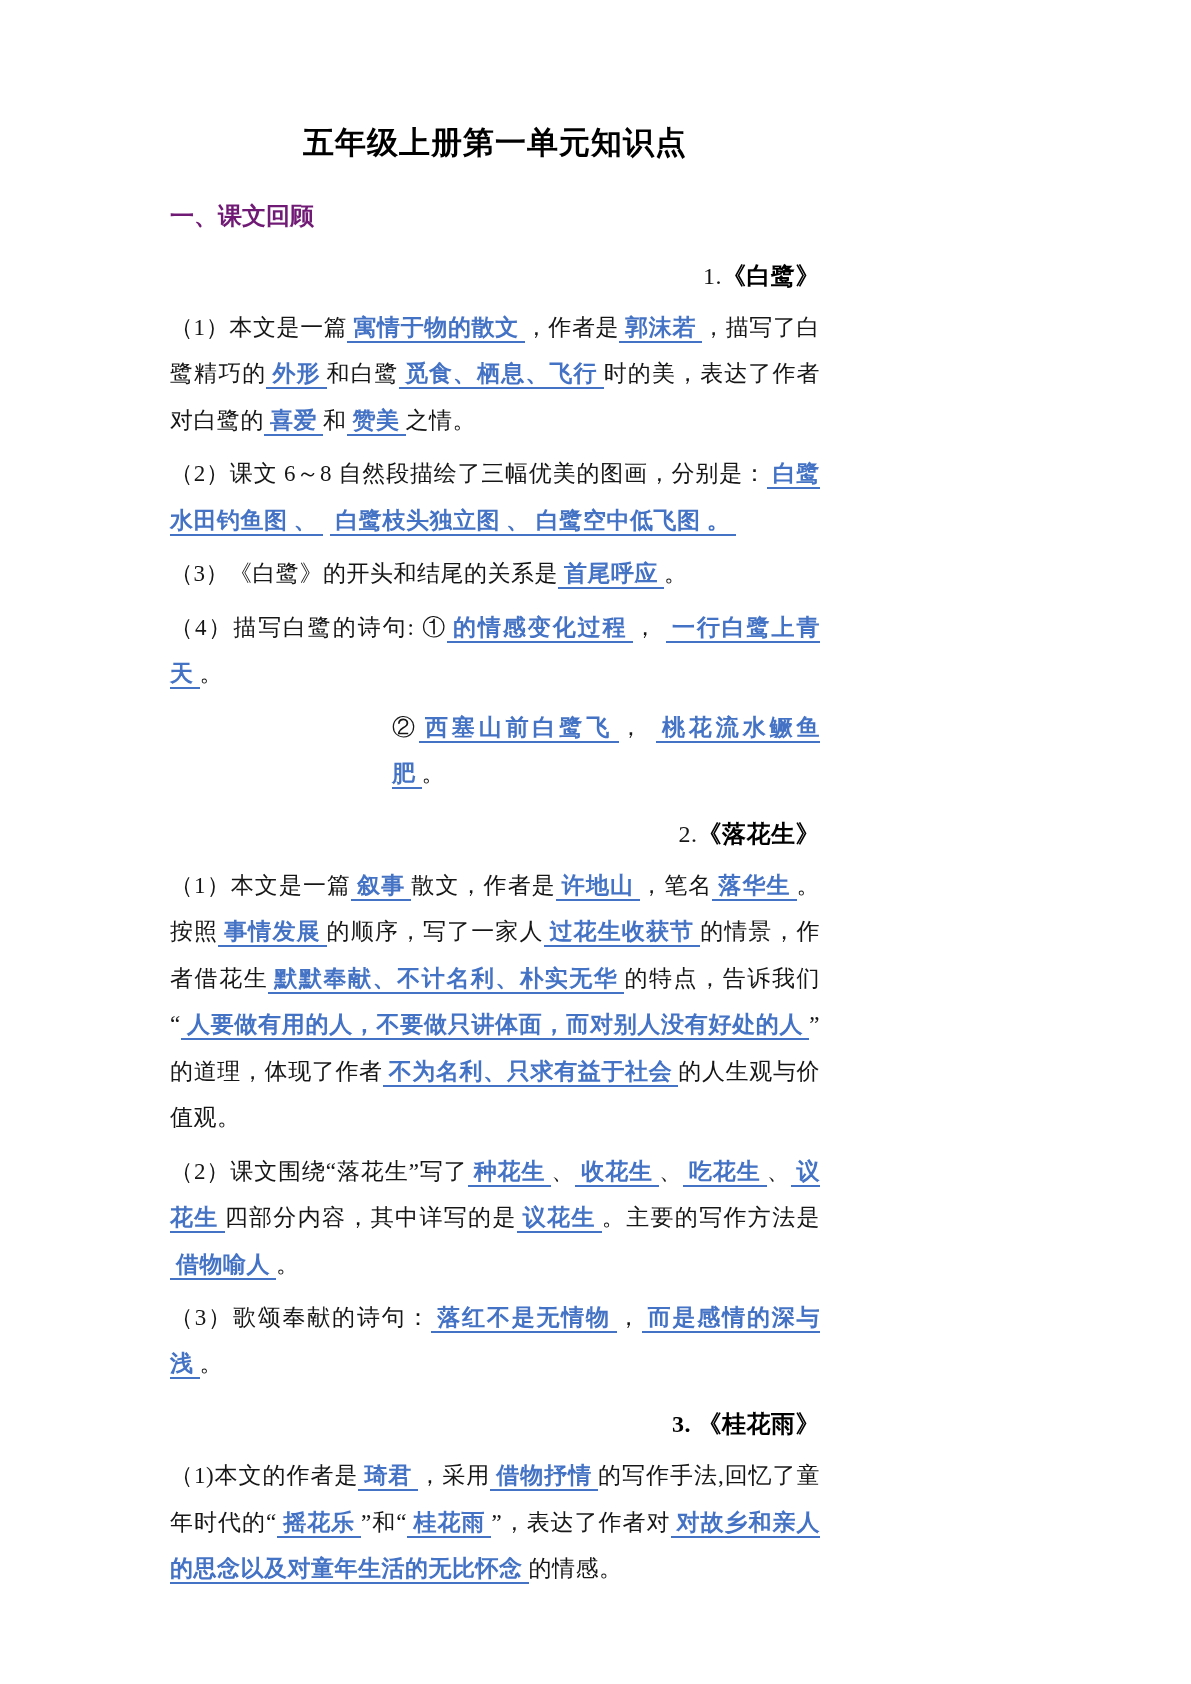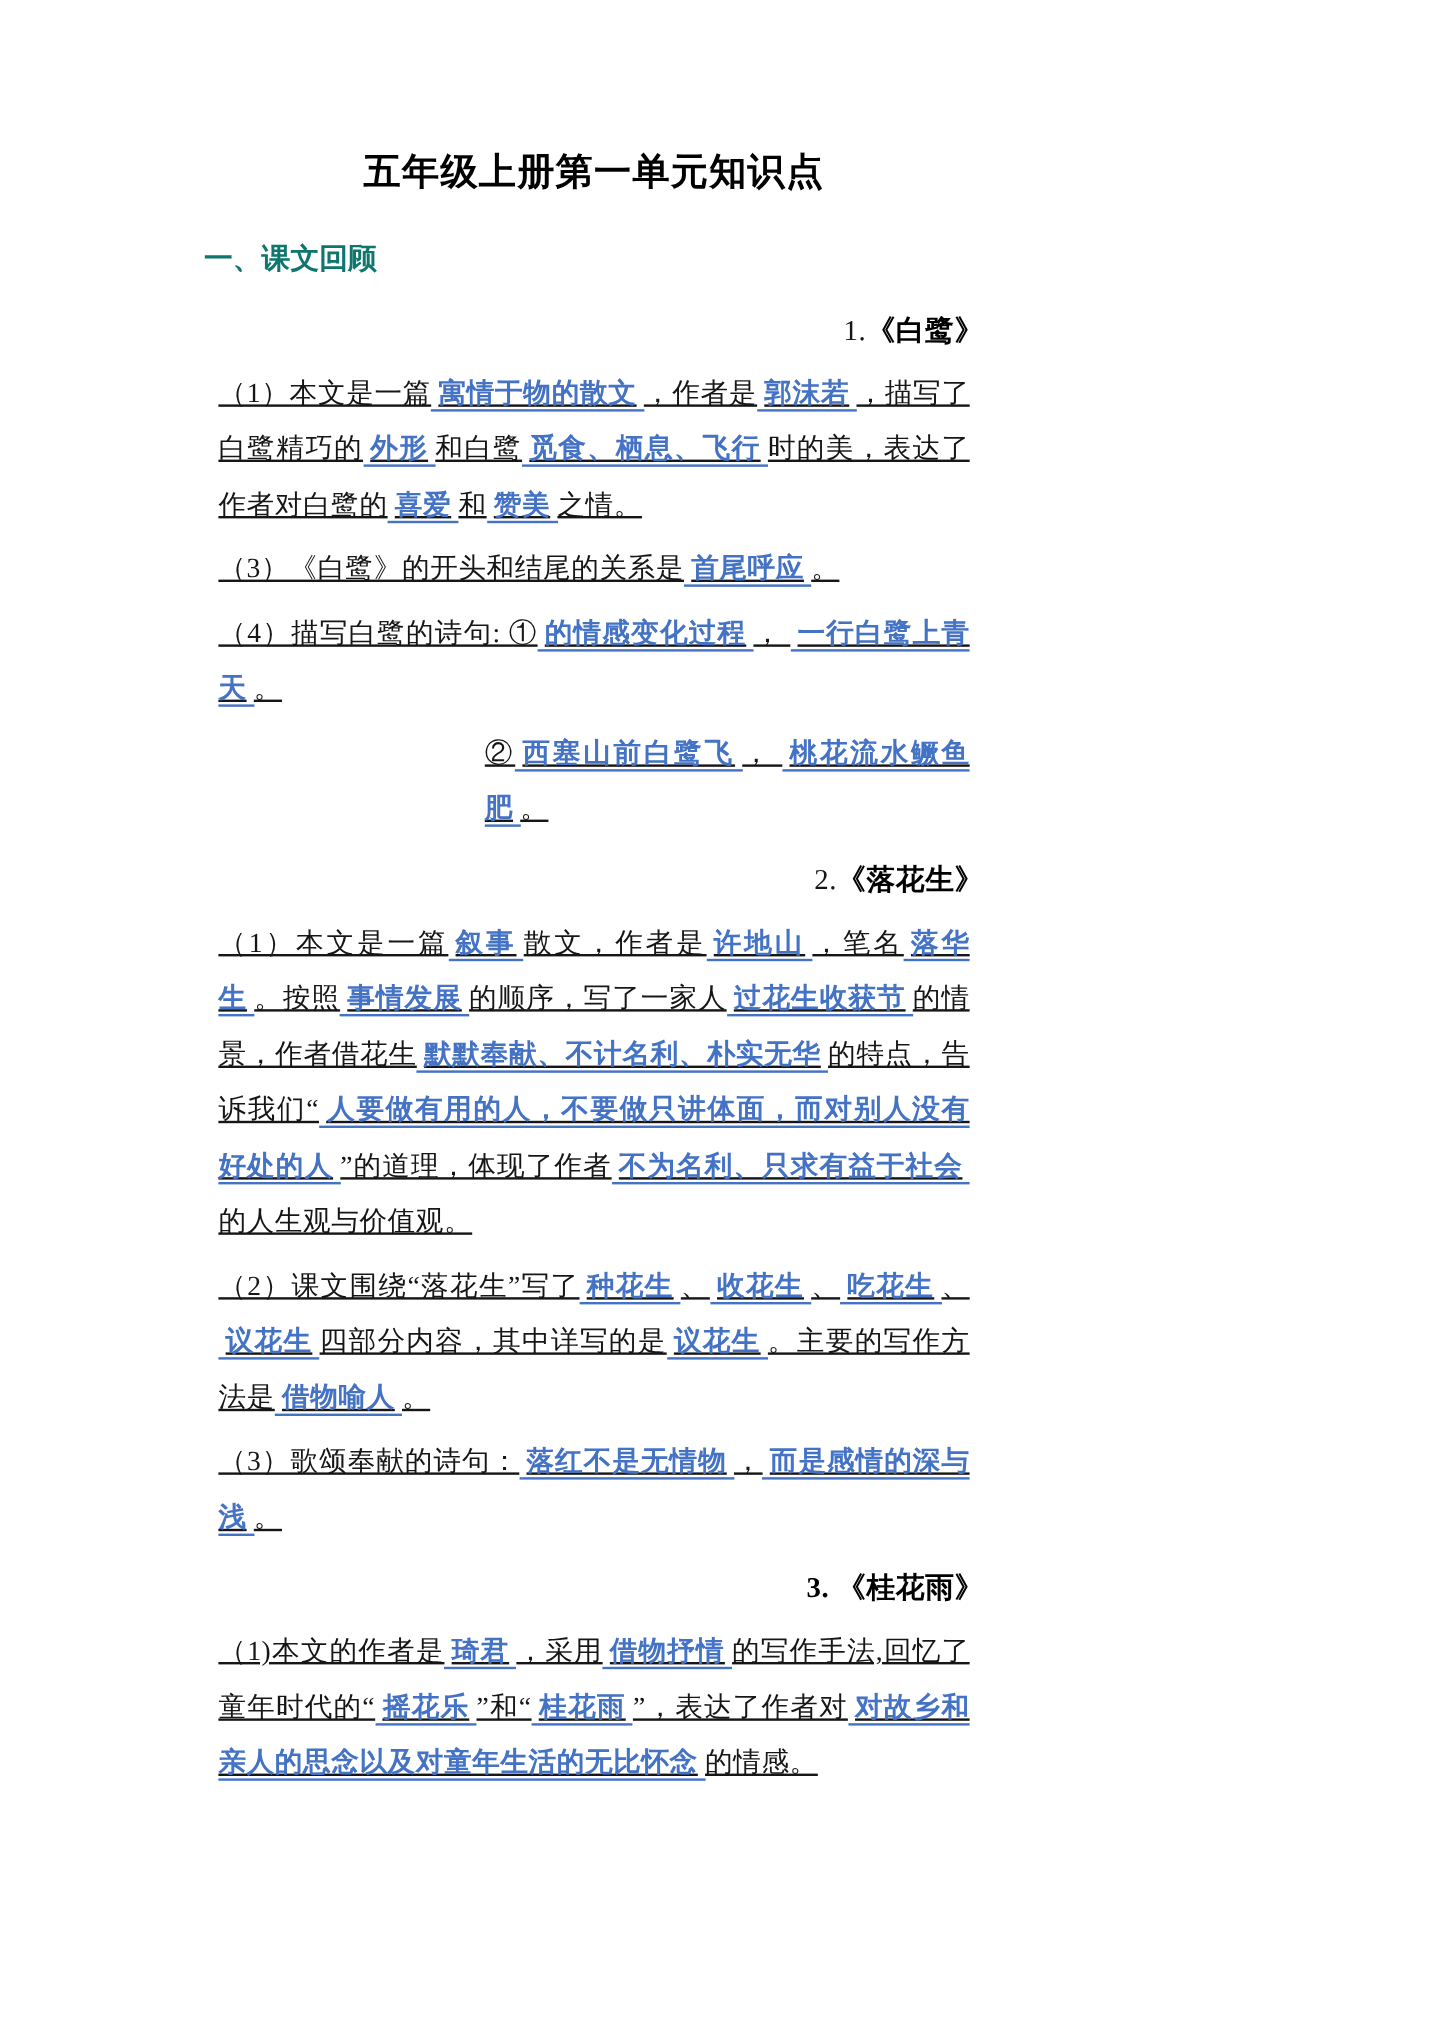--- a/index.html
+++ b/index.html
@@ -24,58 +24,58 @@
     margin: 0 0 30px 0;
     text-align: center;
     font-size: 31px;
     font-weight: 700;
     color: #000000;
     letter-spacing: 1px;
   }
   .section-heading {
     font-size: 24px;
     font-weight: 700;
-    color: #0f766e;
+    color: #701a75;
     margin: 0 0 10px 0;
     line-height: 1.9;
   }
   .block {
     font-size: 23px;
     line-height: 2.02;
     text-align: justify;
     letter-spacing: 0.5px;
   }
   .block.heading {
     font-size: 24px;
     text-align: right;
     margin: 14px 0 4px 0;
     line-height: 1.85;
   }
   .block.para {
-    margin: 7px 12px;
-    text-decoration: underline;
+    margin: 7px 0;
   }
   .run-plain { color: #161616; }
   .run-bold  { color: #000000; font-weight: 700; }
   .run-answer {
     color: var(--answer-blue, #4472c4);
     font-weight: 700;
     border-bottom: 2px solid var(--answer-blue, #4472c4);
     padding: 0 6px 1px 6px;
   }
 </style>
 </head>
 <body>
 
 <div class="page">
   <h1 class="doc-title">五年级上册第一单元知识点</h1>
   <div class="section-heading">一、课文回顾</div>
   <div>
       <div class="block heading"><span class="run-plain">1.</span><span class="run-bold">《白鹭》</span></div>
       <div class="block para"><span class="run-plain">（1）本文是一篇</span><span class="run-answer">寓情于物的散文</span><span class="run-plain">，作者是</span><span class="run-answer">郭沫若</span><span class="run-plain">，描写了白鹭精巧的</span><span class="run-answer">外形</span><span class="run-plain">和白鹭</span><span class="run-answer">觅食、栖息、飞行</span><span class="run-plain">时的美，表达了作者对白鹭的</span><span class="run-answer">喜爱</span><span class="run-plain">和</span><span class="run-answer">赞美</span><span class="run-plain">之情。</span></div>
+      <div class="block para"><span class="run-plain">（2）课文 6～8 自然段描绘了三幅优美的图画，分别是：</span><span class="run-answer">白鹭水田钓鱼图 、</span><span class="run-plain"> </span><span class="run-answer">白鹭枝头独立图 、 白鹭空中低飞图 。</span></div>
       <div class="block para"><span class="run-plain">（3）《白鹭》的开头和结尾的关系是</span><span class="run-answer">首尾呼应</span><span class="run-plain">。</span></div>
       <div class="block para"><span class="run-plain">（4）描写白鹭的诗句: ①</span><span class="run-answer">的情感变化过程</span><span class="run-plain">， </span><span class="run-answer">一行白鹭上青天</span><span class="run-plain">。</span></div>
       <div class="block para" style="padding-left: 222px;"><span class="run-plain">②</span><span class="run-answer">西塞山前白鹭飞</span><span class="run-plain">， </span><span class="run-answer">桃花流水鳜鱼肥</span><span class="run-plain">。</span></div>
       <div class="block heading"><span class="run-plain">2.</span><span class="run-bold">《落花生》</span></div>
       <div class="block para"><span class="run-plain">（1）本文是一篇</span><span class="run-answer">叙事</span><span class="run-plain">散文，作者是</span><span class="run-answer">许地山</span><span class="run-plain">，笔名</span><span class="run-answer">落华生</span><span class="run-plain">。按照</span><span class="run-answer">事情发展</span><span class="run-plain">的顺序，写了一家人</span><span class="run-answer">过花生收获节</span><span class="run-plain">的情景，作者借花生</span><span class="run-answer">默默奉献、不计名利、朴实无华</span><span class="run-plain">的特点，告诉我们“</span><span class="run-answer">人要做有用的人，不要做只讲体面，而对别人没有好处的人</span><span class="run-plain">”的道理，体现了作者</span><span class="run-answer">不为名利、只求有益于社会</span><span class="run-plain">的人生观与价值观。</span></div>
       <div class="block para"><span class="run-plain">（2）课文围绕“落花生”写了</span><span class="run-answer">种花生</span><span class="run-plain">、</span><span class="run-answer">收花生</span><span class="run-plain">、</span><span class="run-answer">吃花生</span><span class="run-plain">、</span><span class="run-answer">议花生</span><span class="run-plain">四部分内容，其中详写的是</span><span class="run-answer">议花生</span><span class="run-plain">。主要的写作方法是</span><span class="run-answer">借物喻人</span><span class="run-plain">。</span></div>
       <div class="block para"><span class="run-plain">（3）歌颂奉献的诗句：</span><span class="run-answer">落红不是无情物</span><span class="run-plain">，</span><span class="run-answer">而是感情的深与浅</span><span class="run-plain">。</span></div>
       <div class="block heading"><span class="run-bold">3. 《桂花雨》</span></div>
       <div class="block para"><span class="run-plain">（1)本文的作者是</span><span class="run-answer">琦君</span><span class="run-plain">，采用</span><span class="run-answer">借物抒情</span><span class="run-plain">的写作手法,回忆了童年时代的“</span><span class="run-answer">摇花乐</span><span class="run-plain">”和“</span><span class="run-answer">桂花雨</span><span class="run-plain">”，表达了作者对</span><span class="run-answer">对故乡和亲人的思念以及对童年生活的无比怀念</span><span class="run-plain">的情感。</span></div>
     </div>

